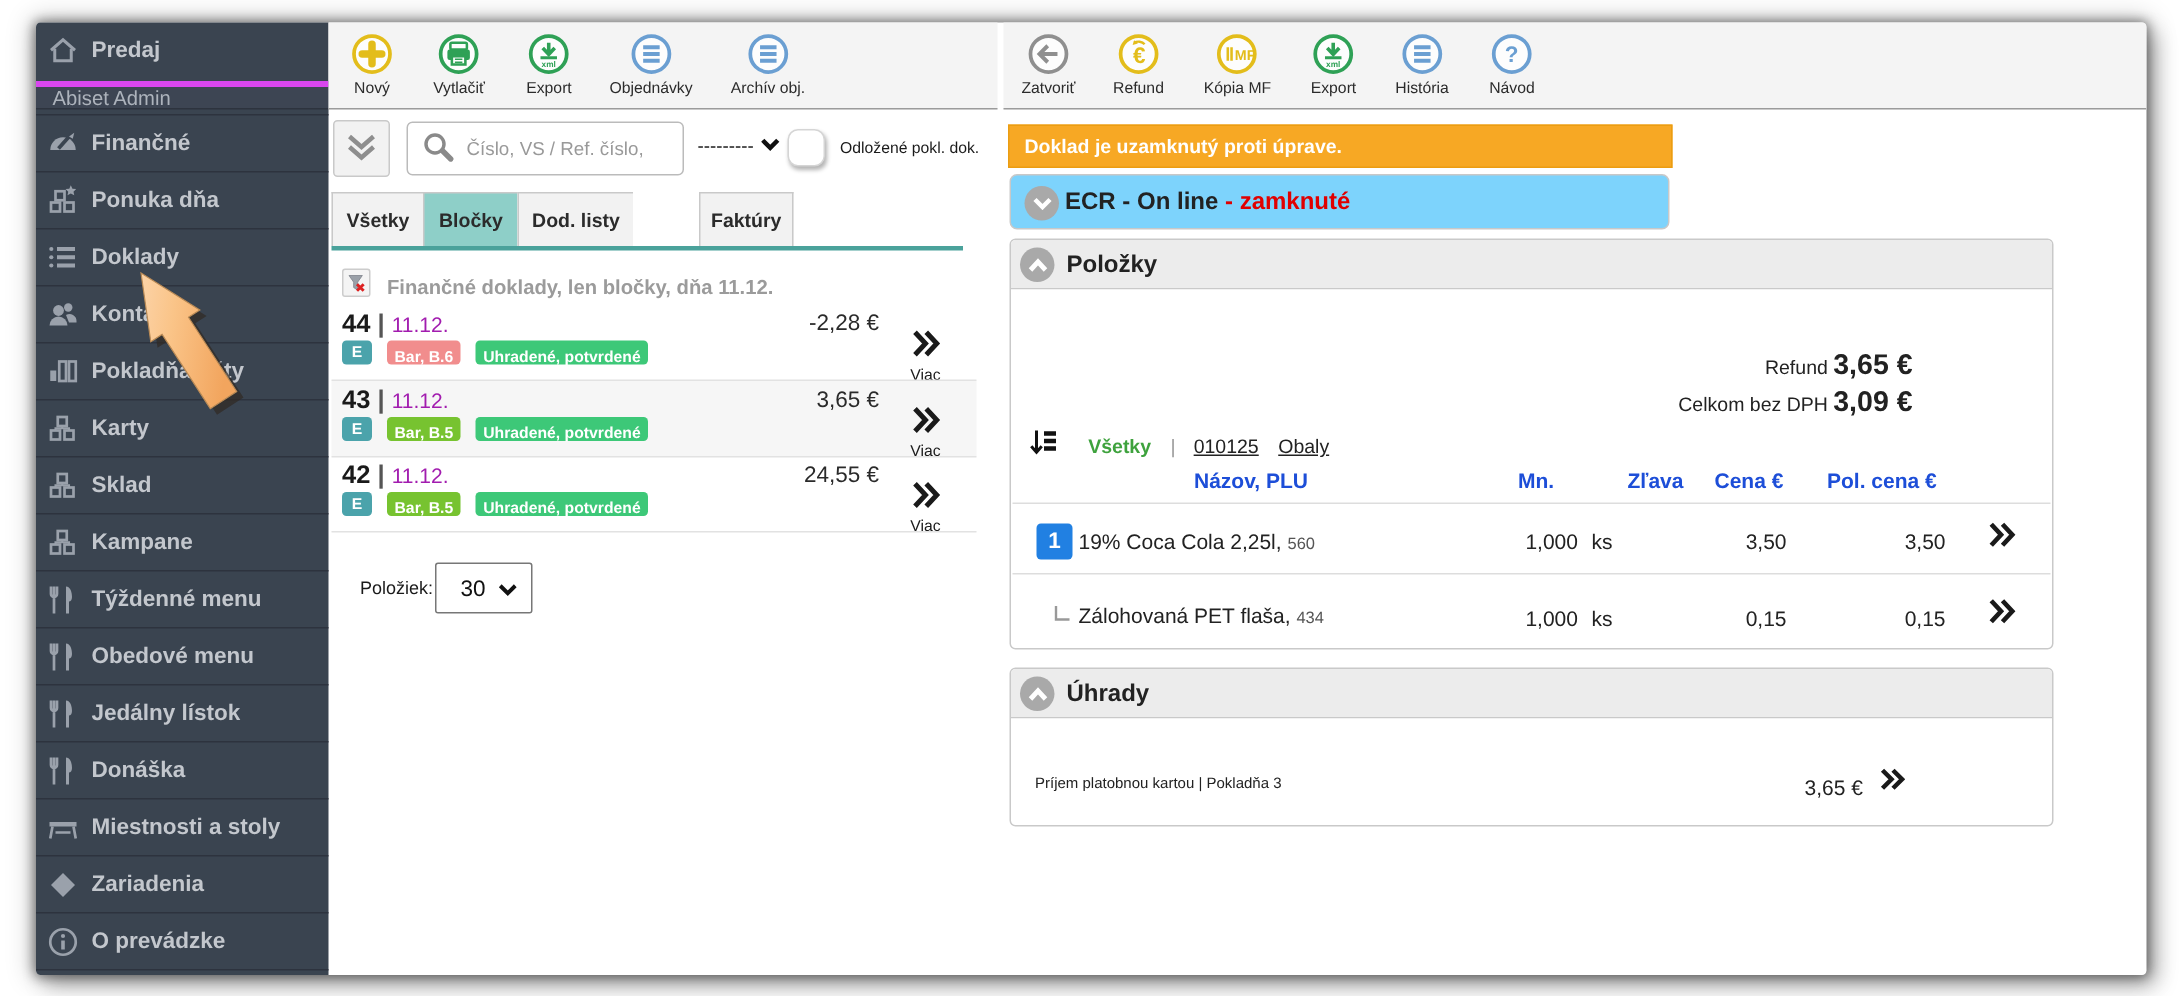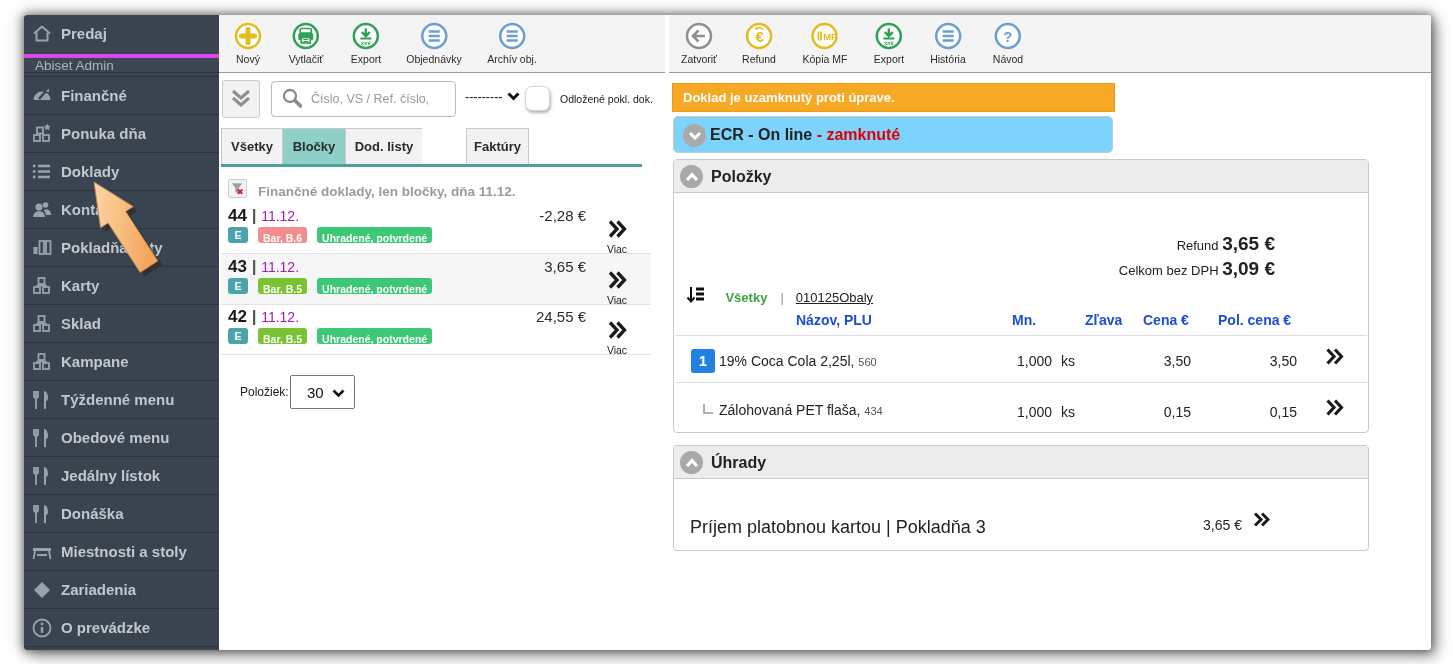--- a/index.html
+++ b/index.html
@@ -77,21 +77,21 @@
 .pipe { color:#999; margin:0 12px 0 13px; font-size:13px; }
 .lnk { color:#222; font-size:13px; text-decoration:underline; }
 .thead { position:absolute; left:1px; right:1px; top:152px; height:22px; font-weight:bold; font-size:14px; color:#1d4ed8; }
 .tl { position:absolute; }
 .trow { position:absolute; left:1px; right:1px; height:47px; font-size:14px; color:#222; }
 .trow .nm { position:absolute; left:44px; top:17px; white-space:nowrap; }
 .trow .nm .plu { font-size:11px; color:#555; }
 .trow .gg2 { position:absolute; right:23px; }
 .num1 { position:absolute; left:16px; top:13px; width:24px; height:24px; background:#2180e2; border-radius:3px; color:#fff; font-weight:bold; font-size:15px; text-align:center; line-height:24px; }
 .rsep { position:absolute; left:1px; right:1px; height:1px; background:#ddd; }
-.uhr-line { position:absolute; left:16px; top:71px; font-size:18px; color:#222; }
+.uhr-line { position:absolute; left:16px; top:71px; font-size:10px; color:#222; }
 .uhr-amt { position:absolute; right:126px; top:71px; font-size:14px; color:#222; }
 .uhr-gg { position:absolute; right:98px; top:66px; }
 </style>
 </head>
 <body>
 <div class="win">
     <div class="inner">
 
   <div class="sb" id="sb">
         <div class="sb-row sb-pred">
@@ -410,21 +410,21 @@
           </div>
       <div class="pt">Položky</div>
     </div>
     <div class="cel" style="top:73px;"><span class="l">Refund </span><span class="v">3,65 €</span></div>
     <div class="cel" style="top:98px;"><span class="l">Celkom bez DPH </span><span class="v">3,09 €</span></div>
     <div class="filtrow">
       <svg width="22" height="24" viewBox="0 0 22 24" style="vertical-align:-6px;">
             <path d="M6 3 V17 M2.5 13.5 L6 17.5 L9.5 13.5" fill="none" stroke="#111" stroke-width="2"></path>
             <path d="M11 5 h8 M11 10 h8 M11 15 h8" stroke="#111" stroke-width="3"></path>
           </svg>
-      <span class="vsetky" style="margin-left:14px;">Všetky</span><span class="pipe">|</span><span class="lnk">010125</span><span class="lnk" style="">Obaly</span>
+      <span class="vsetky" style="margin-left:14px;">Všetky</span><span class="pipe">|</span><span class="lnk">010125</span><span class="lnk" style="margin-left:13px;">Obaly</span>
     </div>
     <div class="thead">
       <span class="tl" style="left:121px;">Názov, PLU</span>
       <span class="tl" style="left:337px;">Mn.</span>
       <span class="tl" style="left:410px;">Zľava</span>
       <span class="tl" style="left:468px;">Cena €</span>
       <span class="tl" style="left:543px;">Pol. cena €</span>
     </div>
     <div class="rsep" style="top:175px;"></div>
     <div class="trow" style="top:176px;height:47px;">

